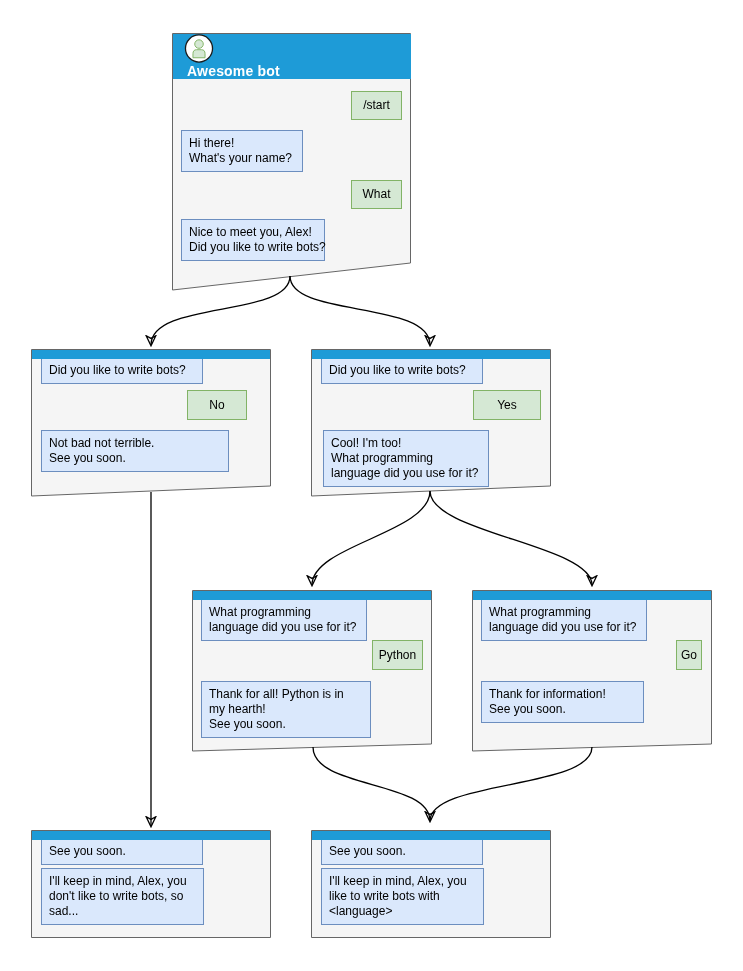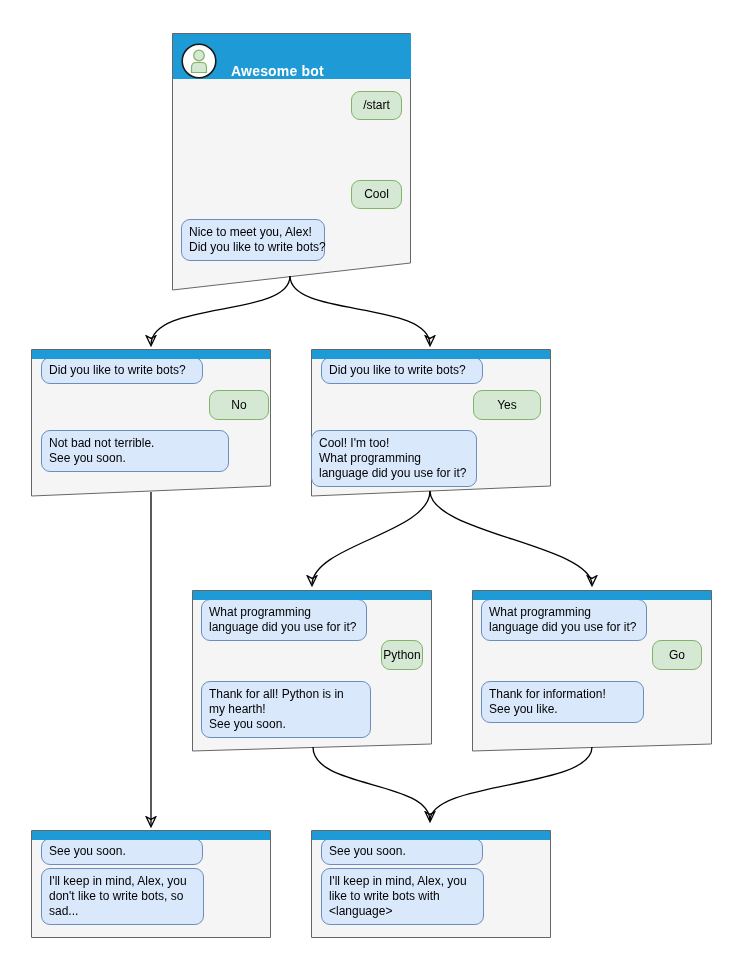--- a/index.html
+++ b/index.html
@@ -8,34 +8,34 @@
     width: 743px; height: 971px;
     background: #ffffff;
     overflow: hidden;
     font-family: "Liberation Sans", sans-serif;
   }
   .window { position: absolute; }
   .win-bg { position: absolute; left: 0; top: 0; z-index: 0; }
   .titlebar {
     position: absolute; top: 1px; left: 1px; right: 1px; height: 45px;
     background: var(--header_blue, #1e9bd7);
-    display: flex; align-items: flex-end; z-index: 3;
+    display: flex; align-items: flex-start; z-index: 3; flex-direction: column;
   }
   .avatar { margin-left: 8px; width: 36px; height: 36px; display: block; }
   .title {
     margin-left: 14px; color: #ffffff; font-weight: bold;
     font-size: 14px; letter-spacing: 0.2px;
   }
   .strip {
     position: absolute; top: 1px; left: 1px; right: 1px; height: 9px;
     background: var(--header_blue, #1e9bd7); z-index: 3;
   }
   .bubble {
     position: absolute; box-sizing: border-box;
-    border-radius: 9px; font-size: 12px; line-height: 15px;
+    border-radius: 0; font-size: 12px; line-height: 15px;
     padding: 5px 7px; white-space: pre; color: #000;
     z-index: 2;
   }
   .bot {
     background: var(--bot_bubble_fill, #dae8fc);
     border: 1px solid var(--bot_bubble_border, #6c8ebf);
   }
   .user {
     background: var(--user_bubble_fill, #d5e8d4);
     border: 1px solid var(--user_bubble_border, #82b366);
@@ -58,71 +58,73 @@
     </svg>
     <div class="titlebar">
       <svg class="avatar" viewBox="0 0 36 36">
         <circle cx="18" cy="18" r="16.8" fill="#ffffff" stroke="#1a1a1a" stroke-width="1.6"></circle>
         <circle cx="18" cy="12.5" r="5.3" fill="#d5e8d4" stroke="#82b366" stroke-width="1.2"></circle>
         <path d="M10.5 29.5 L10.5 24.5 Q10.5 19.5 15 19.5 L21 19.5 Q25.5 19.5 25.5 24.5 L25.5 29.5 Z" fill="#d5e8d4" stroke="#82b366" stroke-width="1.2"></path>
       </svg>
       <span class="title">Awesome bot</span>
     </div>
     <div class="bubble user" style="right:10px; top:58px; width:51px; height:29px">/start</div>
-    <div class="bubble user" style="right:10px; top:147px; width:51px; height:29px">Cool</div>
+    <div class="bubble bot" style="left:9px; top:97px; width:122px">Hi there!
+What's your name?</div>
+    <div class="bubble user" style="right:10px; top:147px; width:51px; height:29px">What</div>
     <div class="bubble bot" style="left:9px; top:186px; width:144px">Nice to meet you, Alex!
 Did you like to write bots?</div>
   </div>
 
   <div class="window" style="left:31px; top:349px; width:240px; height:148px">
     <svg class="win-bg" width="240" height="148">
       <polygon points="0.5,0.5 239.5,0.5 239.5,137 0.5,147" fill="#f5f5f5" stroke="#666666" stroke-width="1"></polygon>
     </svg>
     <div class="strip"></div>
     <div class="bubble bot" style="left:10px; top:8px; width:162px">Did you like to write bots?</div>
-    <div class="bubble user" style="right:2px; top:41px; width:60px; height:30px">No</div>
+    <div class="bubble user" style="right:24px; top:41px; width:60px; height:30px">No</div>
     <div class="bubble bot" style="left:10px; top:81px; width:188px">Not bad not terrible.
 See you soon.</div>
   </div>
 
   <div class="window" style="left:311px; top:349px; width:240px; height:148px">
     <svg class="win-bg" width="240" height="148">
       <polygon points="0.5,0.5 239.5,0.5 239.5,137 0.5,147" fill="#f5f5f5" stroke="#666666" stroke-width="1"></polygon>
     </svg>
     <div class="strip"></div>
     <div class="bubble bot" style="left:10px; top:8px; width:162px">Did you like to write bots?</div>
     <div class="bubble user" style="right:10px; top:41px; width:68px; height:30px">Yes</div>
-    <div class="bubble bot" style="left:0; top:81px; width:166px">Cool! I'm too!
+    <div class="bubble bot" style="left:12px; top:81px; width:166px">Cool! I'm too!
 What programming
 language did you use for it?</div>
   </div>
 
   <div class="window" style="left:192px; top:590px; width:240px; height:162px">
     <svg class="win-bg" width="240" height="162">
       <polygon points="0.5,0.5 239.5,0.5 239.5,154 0.5,161" fill="#f5f5f5" stroke="#666666" stroke-width="1"></polygon>
     </svg>
     <div class="strip"></div>
     <div class="bubble bot" style="left:9px; top:9px; width:166px">What programming
 language did you use for it?</div>
-    <div class="bubble user" style="right:9px; top:50px; width:42px; height:30px">Python</div>
+    <div class="bubble user" style="right:9px; top:50px; width:51px; height:30px">Python</div>
     <div class="bubble bot" style="left:9px; top:91px; width:170px">Thank for all! Python is in
 my hearth!
 See you soon.</div>
   </div>
 
   <div class="window" style="left:472px; top:590px; width:240px; height:162px">
     <svg class="win-bg" width="240" height="162">
       <polygon points="0.5,0.5 239.5,0.5 239.5,154 0.5,161" fill="#f5f5f5" stroke="#666666" stroke-width="1"></polygon>
     </svg>
     <div class="strip"></div>
     <div class="bubble bot" style="left:9px; top:9px; width:166px">What programming
 language did you use for it?</div>
-    <div class="bubble user" style="right:10px; top:50px; width:50px; height:30px">Go</div>
+    <div class="bubble user" style="right:10px; top:50px; width:26px; height:30px">Go</div>
     <div class="bubble bot" style="left:9px; top:91px; width:163px">Thank for information!
-See you like.</div>
+See you soon.</div>
   </div>
 
   <div class="window" style="left:31px; top:830px; width:240px; height:108px">
     <svg class="win-bg" width="240" height="108">
       <polygon points="0.5,0.5 239.5,0.5 239.5,107.5 0.5,107.5" fill="#f5f5f5" stroke="#666666" stroke-width="1"></polygon>
     </svg>
     <div class="strip"></div>
     <div class="bubble bot" style="left:10px; top:8px; width:162px">See you soon.</div>
     <div class="bubble bot" style="left:10px; top:38px; width:163px">I'll keep in mind, Alex, you
 don't like to write bots, so

